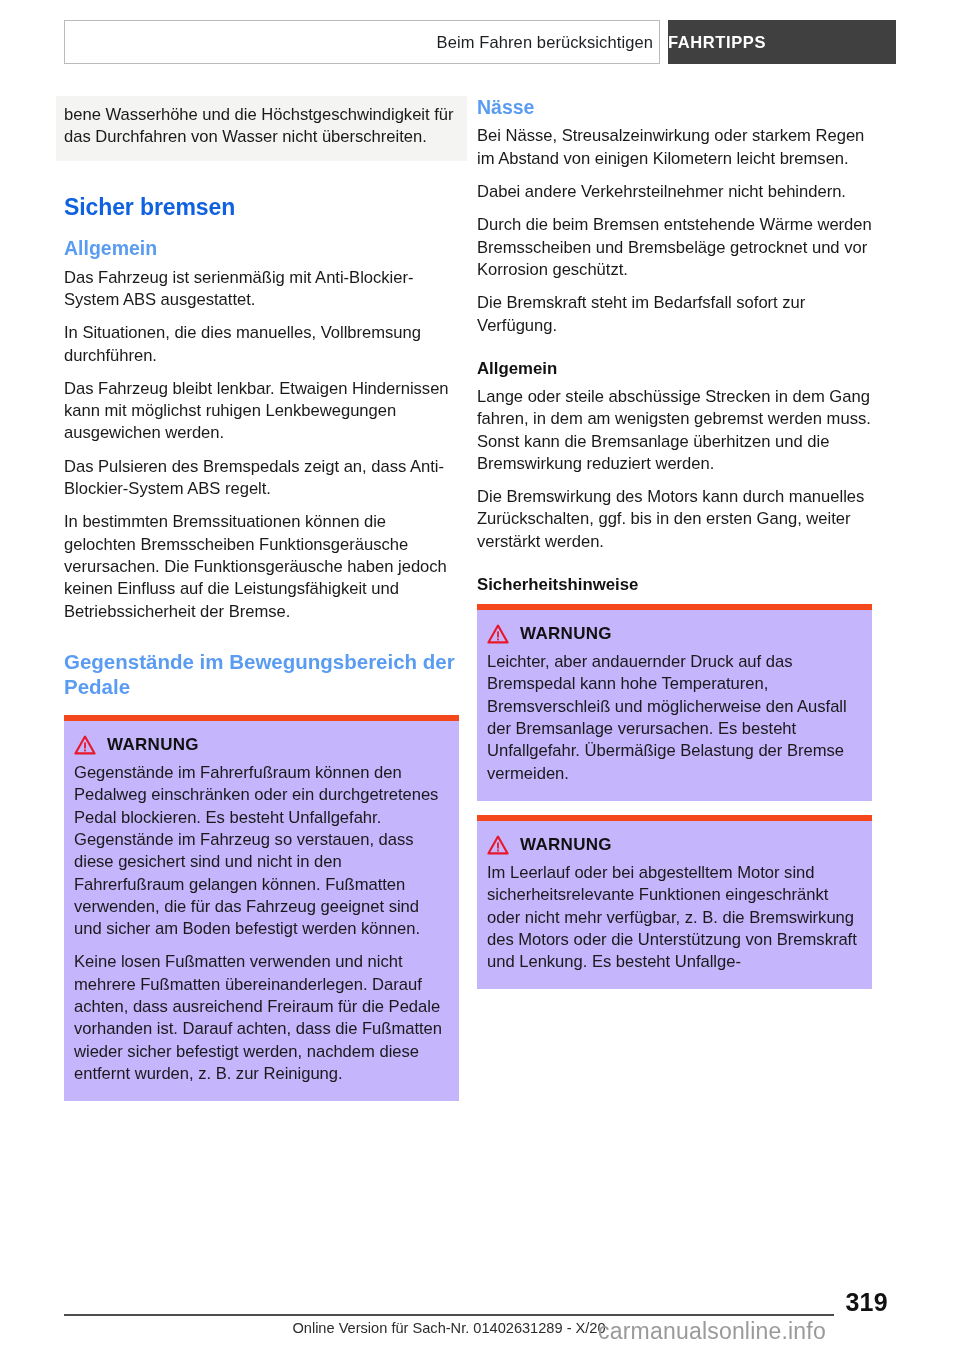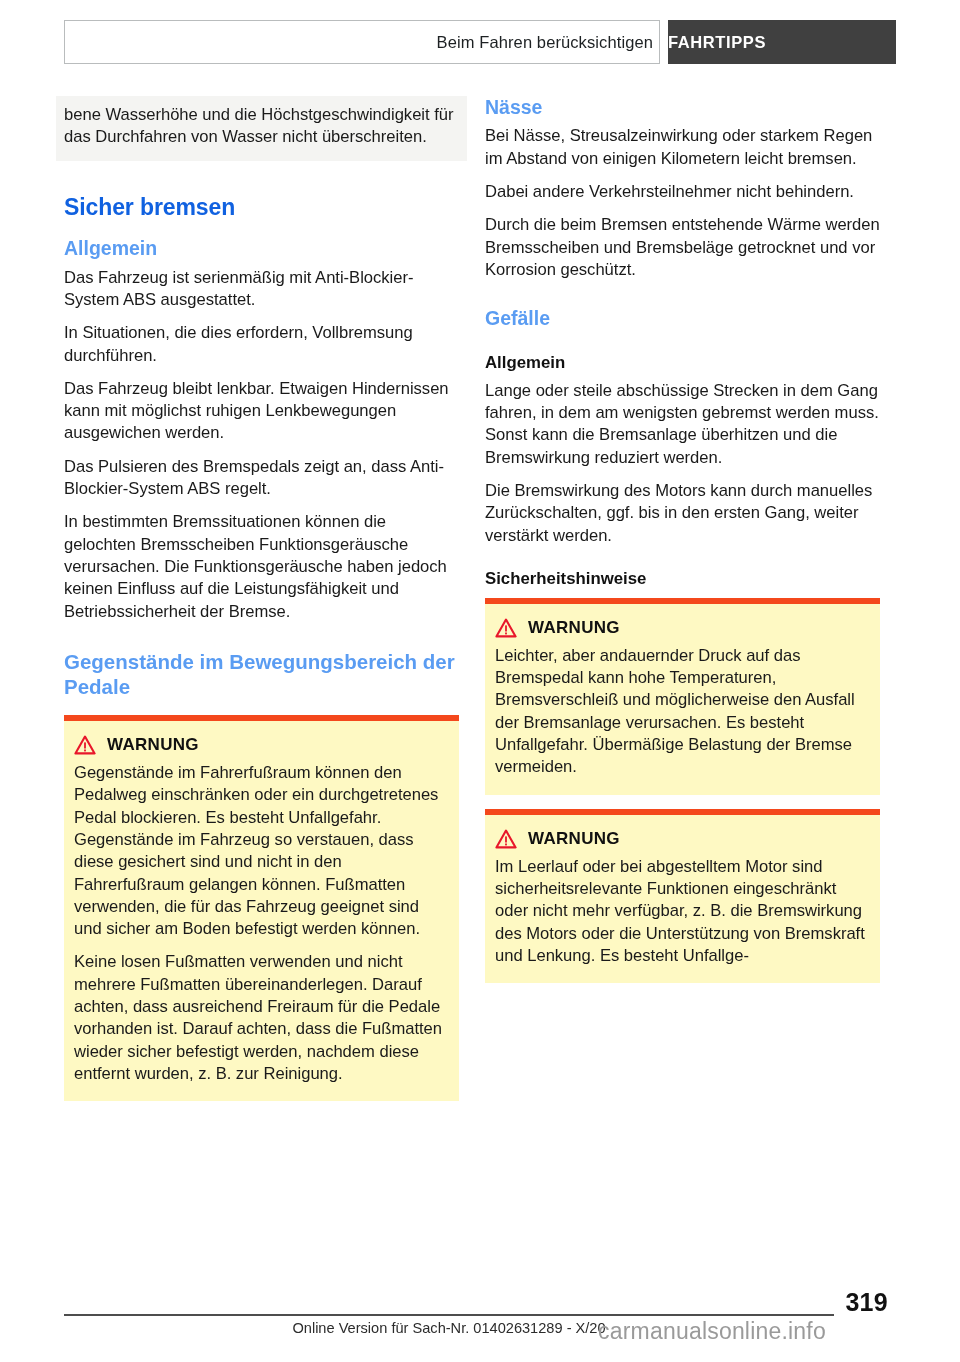--- a/index.html
+++ b/index.html
@@ -51,21 +51,21 @@
     color: #ffffff;
     letter-spacing: .6px;
   }
 
   
   .page {
     position: absolute;
     left: 64px; top: 96px;
     width: 832px;
     display: flex;
-    gap: 26px;
+    gap: 18px;
   }
   .col { width: 395px; }
 
   
   p.body {
     margin: 0 0 11px 0;
     font-size: 16.6px;
     line-height: 1.345;
     color: #1a1a1a;
     letter-spacing: -0.02px;
@@ -106,21 +106,21 @@
     margin: 0 0 6px 0;
     font-size: 16.8px;
     font-weight: bold;
     color: #111111;
     line-height: 1.25;
   }
   h3.sub-black.spaced { margin-top: 22px; }
 
   
   .warning {
-    background: #fef9c3;
+    background: #c4b5fd;
     border-top: 6px solid #f4481c;
     margin: 8px 0 14px 0;
     padding: 14px 10px 16px 10px;
   }
   .warning-head {
     display: flex;
     align-items: center;
     gap: 11px;
     margin-bottom: 7px;
   }
@@ -190,21 +190,21 @@
 
     <div class="shaded">
       <p class="body">bene Wasserhöhe und die Höchstgeschwindigkeit für das Durchfahren von Wasser nicht überschreiten.</p>
     </div>
 
     <h1 class="title">Sicher bremsen</h1>
 
     <h2 class="sub-blue first">Allgemein</h2>
 
     <p class="body">Das Fahrzeug ist serienmäßig mit Anti-Blockier-System ABS ausgestattet.</p>
-    <p class="body">In Situationen, die dies erfordern, Vollbremsung durchführen.</p>
+    <p class="body">In Situationen, die dies manuelles, Vollbremsung durchführen.</p>
     <p class="body">Das Fahrzeug bleibt lenkbar. Etwaigen Hindernissen kann mit möglichst ruhigen Lenkbewegungen ausgewichen werden.</p>
     <p class="body">Das Pulsieren des Bremspedals zeigt an, dass Anti-Blockier-System ABS regelt.</p>
     <p class="body">In bestimmten Bremssituationen können die gelochten Bremsscheiben Funktionsgeräusche verursachen. Die Funktionsgeräusche haben jedoch keinen Einfluss auf die Leistungsfähigkeit und Betriebssicherheit der Bremse.</p>
 
     <h2 class="head-blue-big">Gegenstände im Bewegungsbereich der Pedale</h2>
 
     <div class="warning">
       <div class="warning-head">
         <svg class="warn-icon" width="22" height="20" viewBox="0 0 22 20">
           <path d="M11 1.6 L20.6 18.4 L1.4 18.4 Z" fill="none" stroke="#e8172a" stroke-width="2.1" stroke-linejoin="round"></path>
@@ -219,22 +219,22 @@
 
   </div>
 
   <div class="col">
 
     <h2 class="sub-blue first">Nässe</h2>
 
     <p class="body">Bei Nässe, Streusalzeinwirkung oder starkem Regen im Abstand von einigen Kilometern leicht bremsen.</p>
     <p class="body">Dabei andere Verkehrsteilnehmer nicht behindern.</p>
     <p class="body">Durch die beim Bremsen entstehende Wärme werden Bremsscheiben und Bremsbeläge getrocknet und vor Korrosion geschützt.</p>
-
-    <h2 class="sub-blue spaced">Gefälle</h2>
+    <p class="body">Die Bremskraft steht im Bedarfsfall sofort zur Verfügung.</p>
+
 
     <h3 class="sub-black spaced">Allgemein</h3>
 
     <p class="body">Lange oder steile abschüssige Strecken in dem Gang fahren, in dem am wenigsten gebremst werden muss. Sonst kann die Bremsanlage überhitzen und die Bremswirkung reduziert werden.</p>
     <p class="body">Die Bremswirkung des Motors kann durch manuelles Zurückschalten, ggf. bis in den ersten Gang, weiter verstärkt werden.</p>
 
     <h3 class="sub-black spaced">Sicherheitshinweise</h3>
 
     <div class="warning">
       <div class="warning-head">

